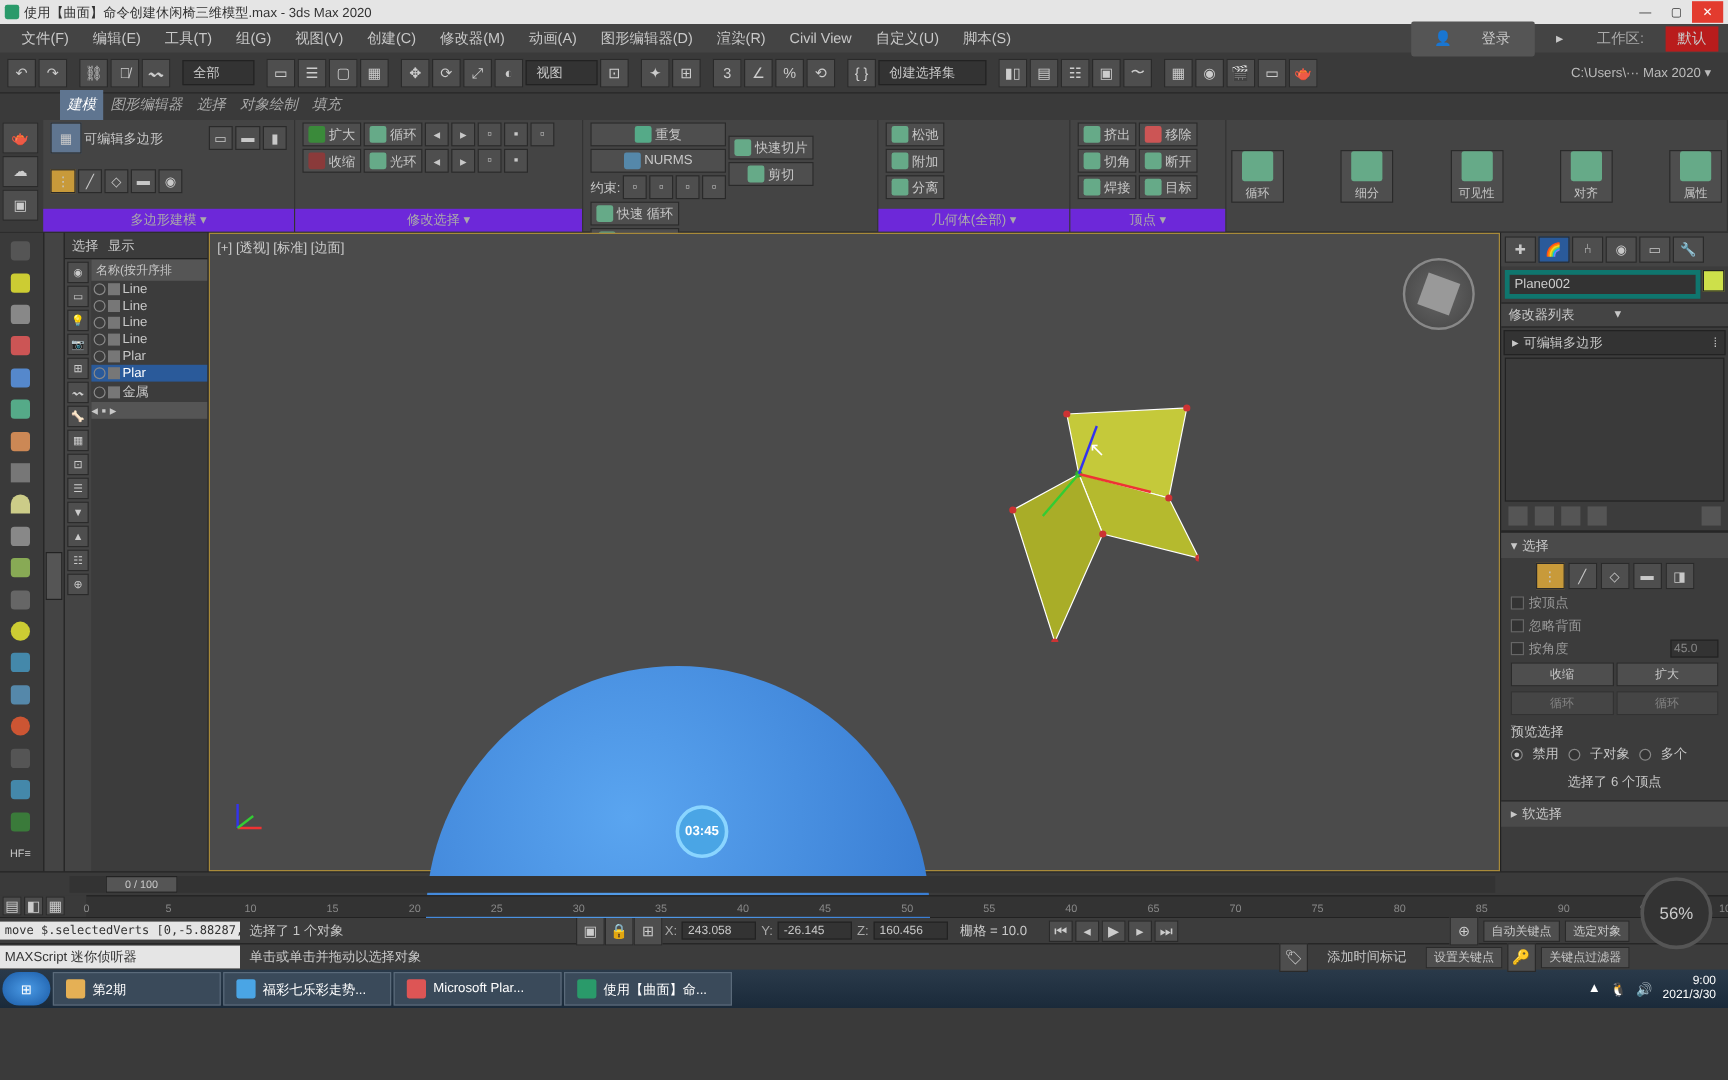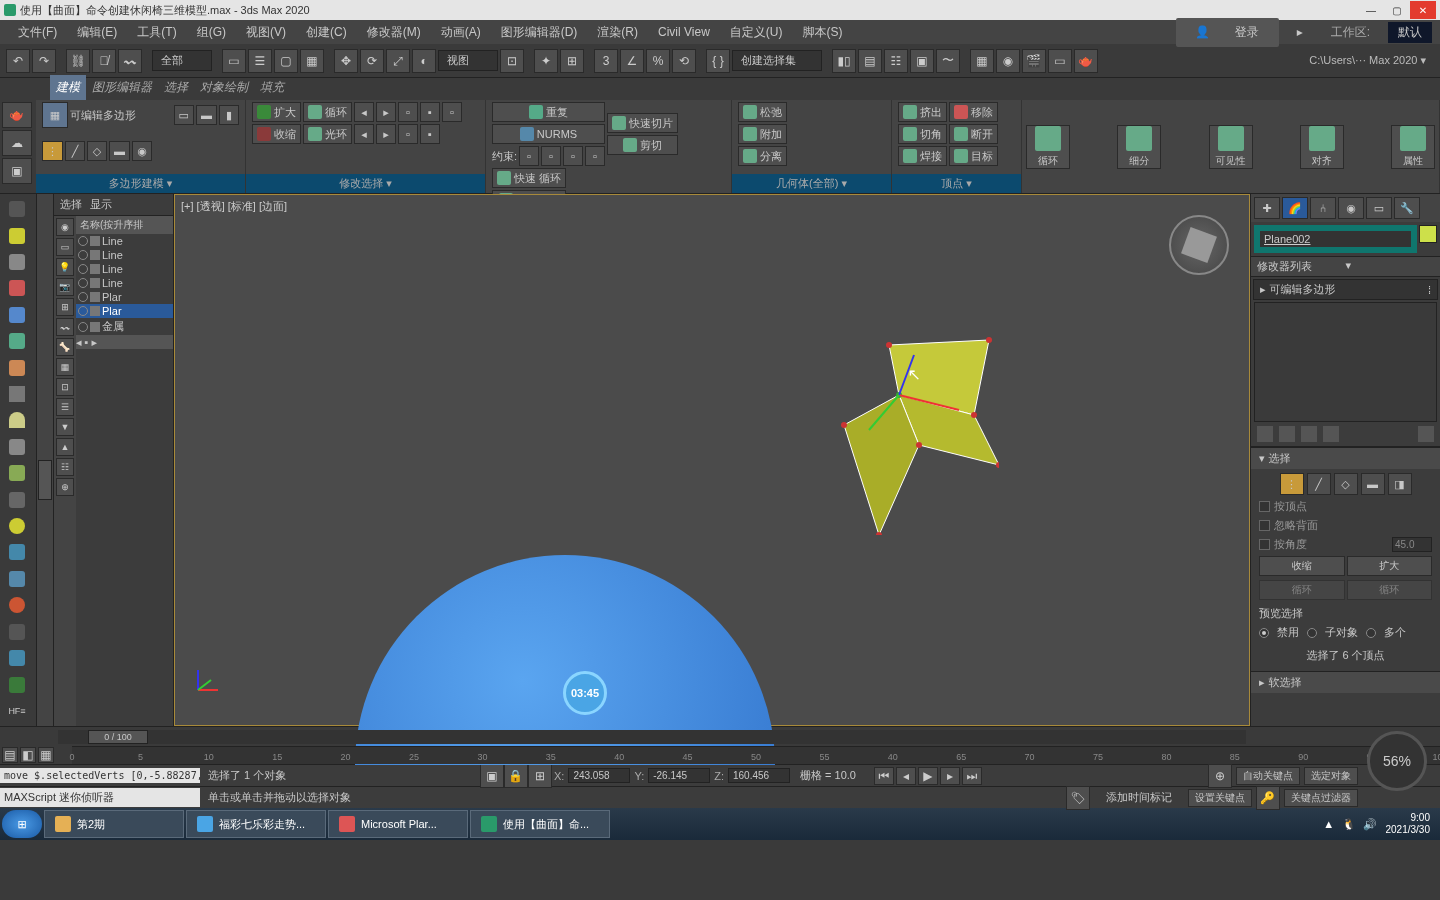--- a/index.html
+++ b/index.html
@@ -11,40 +11,40 @@
 .title-bar .spacer { flex: 1; }
 .title-bar .win-btn { width: 26px; height: 18px; display: flex; align-items: center; justify-content: center; font-size: 10px; }
 .title-bar .win-close { background: #e33b2e; color: #fff; }
 
 
 .menu-bar { height: 24px; background: #444; display: flex; align-items: center; padding-left: 8px; gap: 0; font-size: 12px; }
 .menu-bar span { padding: 4px 10px; cursor: pointer; }
 .menu-bar .right { margin-left: auto; display: flex; align-items: center; gap: 8px; padding-right: 8px; }
 .menu-bar .login { background: #555; padding: 2px 10px; border-radius: 2px; display: flex; align-items: center; gap: 4px; }
 .menu-bar .ws-label { color: #aaa; }
-.menu-bar .ws-val { background: #0f172a; padding: 2px 10px; }
+.menu-bar .ws-val { background: #b91c1c; padding: 2px 10px; }
 
 
 .top-toolbar { height: 34px; background: #3a3a3a; border-bottom: 1px solid #222; display: flex; align-items: center; padding: 0 6px; gap: 2px; }
 .tbtn { width: 24px; height: 24px; background: #4e4e4e; border: 1px solid #2a2a2a; display: flex; align-items: center; justify-content: center; font-size: 12px; color: #ccc; }
 .tsep { width: 6px; }
 .top-toolbar .dropdown { background: #333; border: 1px solid #222; padding: 2px 8px; font-size: 11px; min-width: 60px; }
 .top-toolbar .path { margin-left: auto; font-size: 11px; color: #bbb; padding: 0 8px; }
 
 
 .ribbon-tabs { height: 22px; background: #3a3a3a; display: flex; align-items: flex-end; padding-left: 50px; gap: 0; font-size: 12px; }
 .ribbon-tabs .rtab { padding: 4px 6px; color: #aaa; cursor: pointer; font-style: italic; }
 .ribbon-tabs .rtab.active { background: #5f7590; color: #fff; }
 
 
 .ribbon { height: 94px; background: #444; border-bottom: 1px solid #222; display: flex; }
 .ribbon-left-tools { width: 36px; background: #3a3a3a; display: flex; flex-direction: column; gap: 2px; padding: 2px; }
 .ribbon-left-tools .tbtn { width: 30px; height: 26px; }
 .ribbon-group { border-right: 1px solid #333; padding: 2px 6px; display: flex; flex-direction: column; justify-content: space-between; }
-.ribbon-group .gtitle { font-size: 11px; text-align: center; color: #aaa; padding: 2px 0; background: #0c4a6e; margin: 0 -6px -2px -6px; }
+.ribbon-group .gtitle { font-size: 11px; text-align: center; color: #aaa; padding: 2px 0; background: #6d28d9; margin: 0 -6px -2px -6px; }
 .ribbon-group .grow { display: flex; gap: 2px; align-items: center; flex-wrap: wrap; }
 .rbtn { height: 20px; min-width: 20px; background: #4e4e4e; border: 1px solid #2a2a2a; display: flex; align-items: center; justify-content: center; font-size: 11px; padding: 0 4px; gap: 3px; }
 .rbtn.big { width: 44px; height: 44px; flex-direction: column; font-size: 10px; }
 .rbtn .ico { width: 14px; height: 14px; background: #6a8; border-radius: 2px; }
 .ribbon-block { display:flex; flex-direction:column; gap:2px; }
 
 
 .main { display: flex; height: 532px; background: #3a3a3a; }
 
 
@@ -75,21 +75,21 @@
 .viewport .vlabel { position: absolute; top: 4px; left: 6px; font-size: 11px; color: #ccc; }
 .viewcube { position: absolute; top: 20px; right: 20px; width: 60px; height: 60px; border: 2px solid #888; border-radius: 50%; background: radial-gradient(#666,#444); }
 .viewcube::after { content:''; position:absolute; top:14px; left:14px; width:28px; height:28px; background:#999; transform: rotate(20deg); }
 
 
 .cmd-panel { width: 190px; background: #3c3c3c; border-left: 1px solid #222; display: flex; flex-direction: column; font-size: 11px; }
 .cmd-tabs { display: flex; gap: 2px; padding: 3px; background: #444; }
 .cmd-tabs .ct { width: 26px; height: 22px; background: #4e4e4e; border: 1px solid #2a2a2a; display:flex; align-items:center; justify-content:center; }
 .cmd-tabs .ct.active { background: #2a5a9a; }
 .cmd-name { display: flex; padding: 3px; gap: 2px; }
-.cmd-name input { flex: 1; background: #333; border: 6px solid #0f766e; color: #ccc; font-size: 11px; padding: 2px 4px; text-decoration: underline; }
+.cmd-name input { flex: 1; background: #333; border: 4px solid #0f766e; color: #ccc; font-size: 11px; padding: 2px 4px; }
 .cmd-name .swatch { width: 18px; height: 18px; background: #cde04a; border: 1px solid #222; }
 .mod-list-label { padding: 2px 6px; background: #444; border-top:1px solid #222; border-bottom:1px solid #222; display:flex; }
 .mod-list-label span { flex:1; }
 .mod-stack { padding: 2px; }
 .mod-item { background: #333; border: 1px solid #222; padding: 2px 6px; display:flex; align-items:center; gap:4px; }
 .mod-area { height: 120px; background: #3a3a3a; border: 1px solid #222; margin: 0 3px; }
 .mod-tool-row { display: flex; gap: 6px; padding: 4px 6px; border-bottom: 1px solid #222; }
 .mod-tool-row .mt { width: 16px; height: 16px; background: #555; }
 
 .rollout { border-top: 1px solid #222; }

